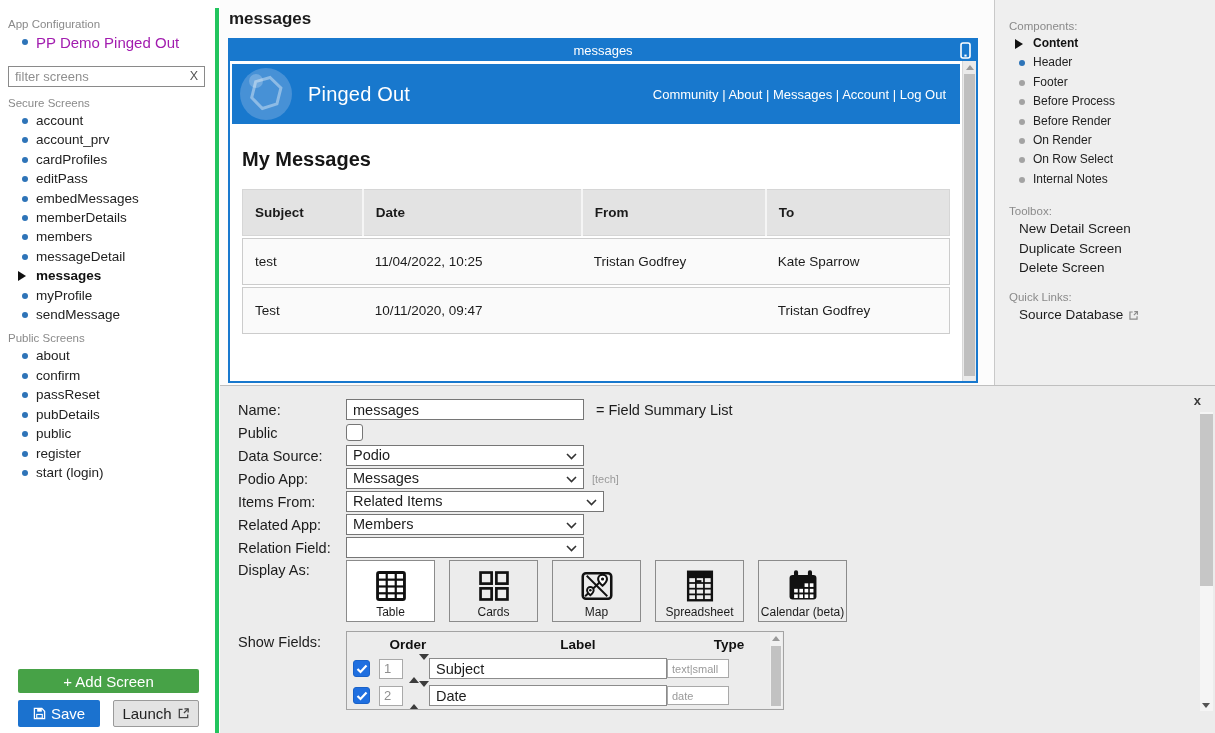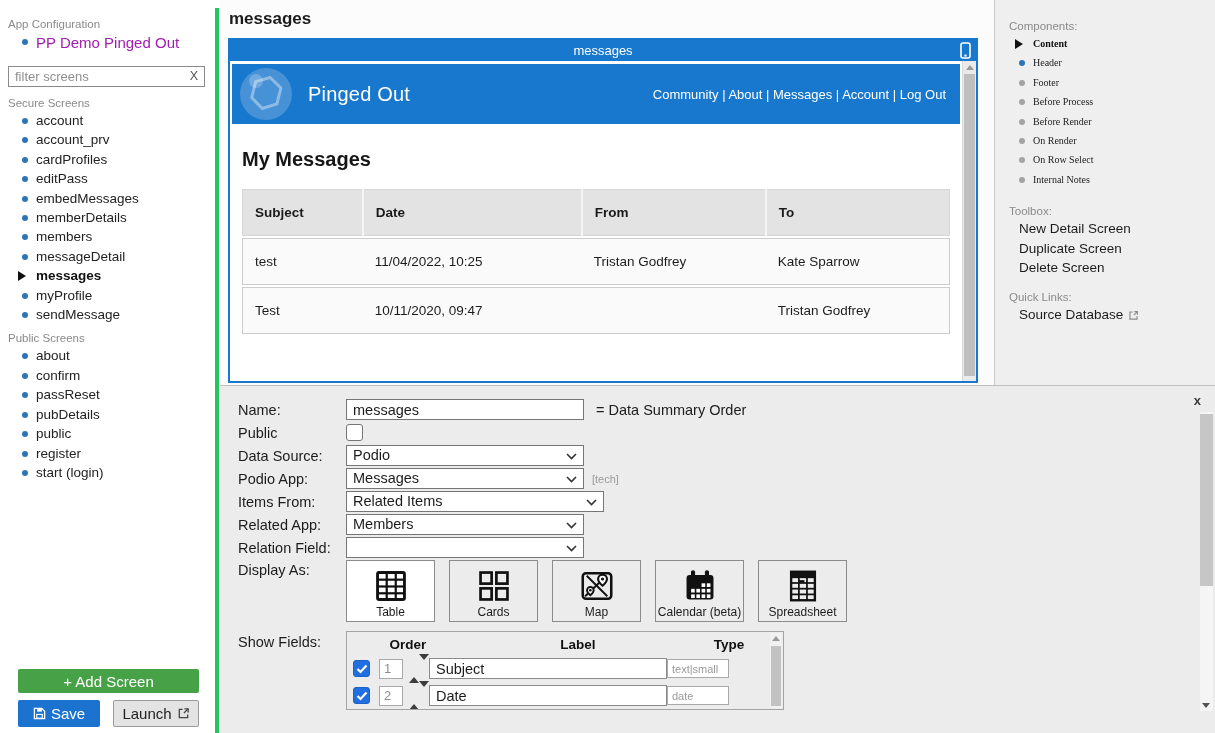--- a/index.html
+++ b/index.html
@@ -48,21 +48,21 @@
   table.msg tbody td:last-child { border-right:1px solid #ccc; }
   table.msg tbody tr.gap td { border:none; background:#fff; padding:1px; }
   .pscroll { position:absolute; right:0; top:0; bottom:0; width:14px; background:#eaeaea; border-left:1px solid #d8d8d8; }
   .pscroll .up { position:absolute; top:4px; left:3px; width:0; height:0; border-bottom:5px solid #9a9a9a; border-left:4px solid transparent; border-right:4px solid transparent; }
   .pscroll .thumb { position:absolute; top:13px; bottom:5px; left:1px; right:1px; background:#bfbfbf; cursor:pointer; }
 
   
   #right { position:absolute; left:994px; top:0; width:221px; height:385px; background:#efefef; border-left:1px solid #c9c9c9; padding:10px 0 0 14px; }
   #right .side-label { margin-left:0; }
   ul.comp { list-style:none; margin:2px 0 0 0; padding:0 0 0 24px; }
-  ul.comp li { position:relative; font-size:10px; line-height:19.4px; color:#222; cursor:pointer;font-family:Liberation Serif, serif; }
+  ul.comp li { position:relative; font-size:12px; line-height:19.4px; color:#222; cursor:pointer; }
   ul.comp li.selected { font-weight:bold; color:#111; }
   ul.comp .bullet.gray { background:#a3a3a3; }
   .plain-list { list-style:none; margin:2px 0 0 0; padding:0 0 0 10px; }
   .plain-list li { font-size:13.5px; line-height:19.4px; color:#1c1c1c; cursor:pointer; }
   .mt16 { margin-top:16px; }
   .mt14 { margin-top:14px; }
   .qlink { display:flex; align-items:center; gap:5px; font-size:14.5px; }
 
   
   #bottom { position:absolute; left:220px; top:385px; width:995px; height:348px; background:#ececec; border-top:1px solid #bfbfbf; padding:13px 0 0 18px; }
@@ -262,21 +262,21 @@
       </li>
     </ul>
   </aside>
 
   <section id="bottom">
     <span class="close-x">x</span>
 
     <div class="frow">
       <span class="flabel">Name:</span>
       <input class="txt-input" type="text" value="messages" style="">
-      <span class="suffix">= Data Summary Order</span>
+      <span class="suffix">= Field Summary List</span>
     </div>
 
     <div class="frow">
       <span class="flabel">Public</span>
       <div class="checkbox"></div>
     </div>
 
     <div class="frow">
       <span class="flabel">Data Source:</span>
       <div class="select"><span>Podio</span><span class="chev"><svg width="11" height="7" viewBox="0 0 11 7">
@@ -339,53 +339,53 @@
         <span style="line-height:0"><svg width="38" height="38" viewBox="0 0 24 24" stroke="#111">
               <rect x="3" y="4" width="18" height="16" rx="2" fill="none" stroke-width="1.6"></rect>
               <path d="M4.5 18.5 L18 5.5" fill="none" stroke-width="1.2"></path>
               <path d="M5.5 5.5 L18.5 18.5" fill="none" stroke-width="1.2"></path>
               <path d="M15.5 4.8 a2.8 2.8 0 0 1 2.8 2.8 c0 1.9-2.8 4.2-2.8 4.2 s-2.8-2.3-2.8-4.2 a2.8 2.8 0 0 1 2.8-2.8 z" fill="#fff" stroke-width="1.3"></path>
               <circle cx="15.5" cy="7.6" r="1" fill="#111" stroke="none"></circle>
               <path d="M7.8 12.6 a2.1 2.1 0 0 1 2.1 2.1 c0 1.4-2.1 3.1-2.1 3.1 s-2.1-1.7-2.1-3.1 a2.1 2.1 0 0 1 2.1-2.1 z" fill="#fff" stroke-width="1.2"></path>
               <circle cx="7.8" cy="14.7" r=".8" fill="#111" stroke="none"></circle>
             </svg></span>
         <span class="dlabel">Map</span>
+      </button>
+      <button class="dopt">
+        <span style="line-height:0"><svg width="38" height="38" viewBox="0 0 24 24" stroke="#111">
+              <rect x="4.5" y="3" width="15" height="18" fill="none" stroke-width="1.5"></rect>
+              <rect x="4.5" y="3" width="15" height="3.4" fill="#111" stroke="none"></rect>
+              <rect x="9.5" y="8.3" width="3.4" height="1.6" fill="#111" stroke="none"></rect>
+              <line x1="9.4" y1="3" x2="9.4" y2="21" stroke-width="1.1"></line>
+              <line x1="14.5" y1="3" x2="14.5" y2="21" stroke-width="1.1"></line>
+              <line x1="4.5" y1="6.5" x2="19.5" y2="6.5" stroke-width="1.1"></line>
+              <line x1="4.5" y1="10.1" x2="19.5" y2="10.1" stroke-width="1.1"></line>
+              <line x1="4.5" y1="13.7" x2="19.5" y2="13.7" stroke-width="1.1"></line>
+              <line x1="4.5" y1="17.3" x2="19.5" y2="17.3" stroke-width="1.1"></line>
+            </svg></span>
+        <span class="dlabel">Spreadsheet</span>
       </button>
       <button class="dopt">
         <span style="line-height:0"><svg width="38" height="38" viewBox="0 0 24 24">
               <rect x="3.5" y="5" width="17" height="15.5" rx="2" fill="#111"></rect>
               <rect x="6.3" y="2" width="2.6" height="5.2" rx="1.2" fill="#111"></rect>
               <rect x="15.1" y="2" width="2.6" height="5.2" rx="1.2" fill="#111"></rect>
               <rect x="13" y="10.3" width="2.3" height="2.3" fill="#fff"></rect>
               <rect x="16.3" y="10.3" width="2.3" height="2.3" fill="#fff"></rect>
               <rect x="6.4" y="13.8" width="2.3" height="2.3" fill="#fff"></rect>
               <rect x="9.7" y="13.8" width="2.3" height="2.3" fill="#fff"></rect>
               <rect x="13" y="13.8" width="2.3" height="2.3" fill="#fff"></rect>
               <rect x="16.3" y="13.8" width="2.3" height="2.3" fill="#fff"></rect>
               <rect x="6.4" y="17.3" width="2.3" height="2.3" fill="#fff"></rect>
               <rect x="9.7" y="17.3" width="2.3" height="2.3" fill="#fff"></rect>
               <rect x="13" y="17.3" width="2.3" height="2.3" fill="#fff"></rect>
               <rect x="16.3" y="17.3" width="2.3" height="2.3" fill="#fff"></rect>
             </svg></span>
         <span class="dlabel">Calendar (beta)</span>
       </button>
-      <button class="dopt">
-        <span style="line-height:0"><svg width="38" height="38" viewBox="0 0 24 24" stroke="#111">
-              <rect x="4.5" y="3" width="15" height="18" fill="none" stroke-width="1.5"></rect>
-              <rect x="4.5" y="3" width="15" height="3.4" fill="#111" stroke="none"></rect>
-              <rect x="9.5" y="8.3" width="3.4" height="1.6" fill="#111" stroke="none"></rect>
-              <line x1="9.4" y1="3" x2="9.4" y2="21" stroke-width="1.1"></line>
-              <line x1="14.5" y1="3" x2="14.5" y2="21" stroke-width="1.1"></line>
-              <line x1="4.5" y1="6.5" x2="19.5" y2="6.5" stroke-width="1.1"></line>
-              <line x1="4.5" y1="10.1" x2="19.5" y2="10.1" stroke-width="1.1"></line>
-              <line x1="4.5" y1="13.7" x2="19.5" y2="13.7" stroke-width="1.1"></line>
-              <line x1="4.5" y1="17.3" x2="19.5" y2="17.3" stroke-width="1.1"></line>
-            </svg></span>
-        <span class="dlabel">Spreadsheet</span>
-      </button>
     </div>
 
     <div class="frow topalign sf">
       <span class="flabel">Show Fields:</span>
       <div class="sfbox">
         <div class="sf-head">
           <span class="h-order">Order</span>
           <span class="h-label">Label</span>
           <span class="h-type">Type</span>
         </div>

